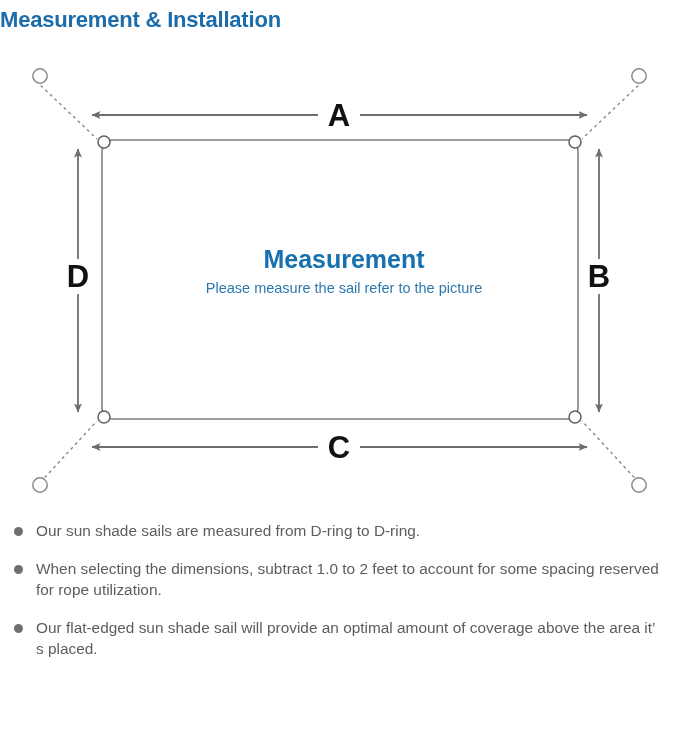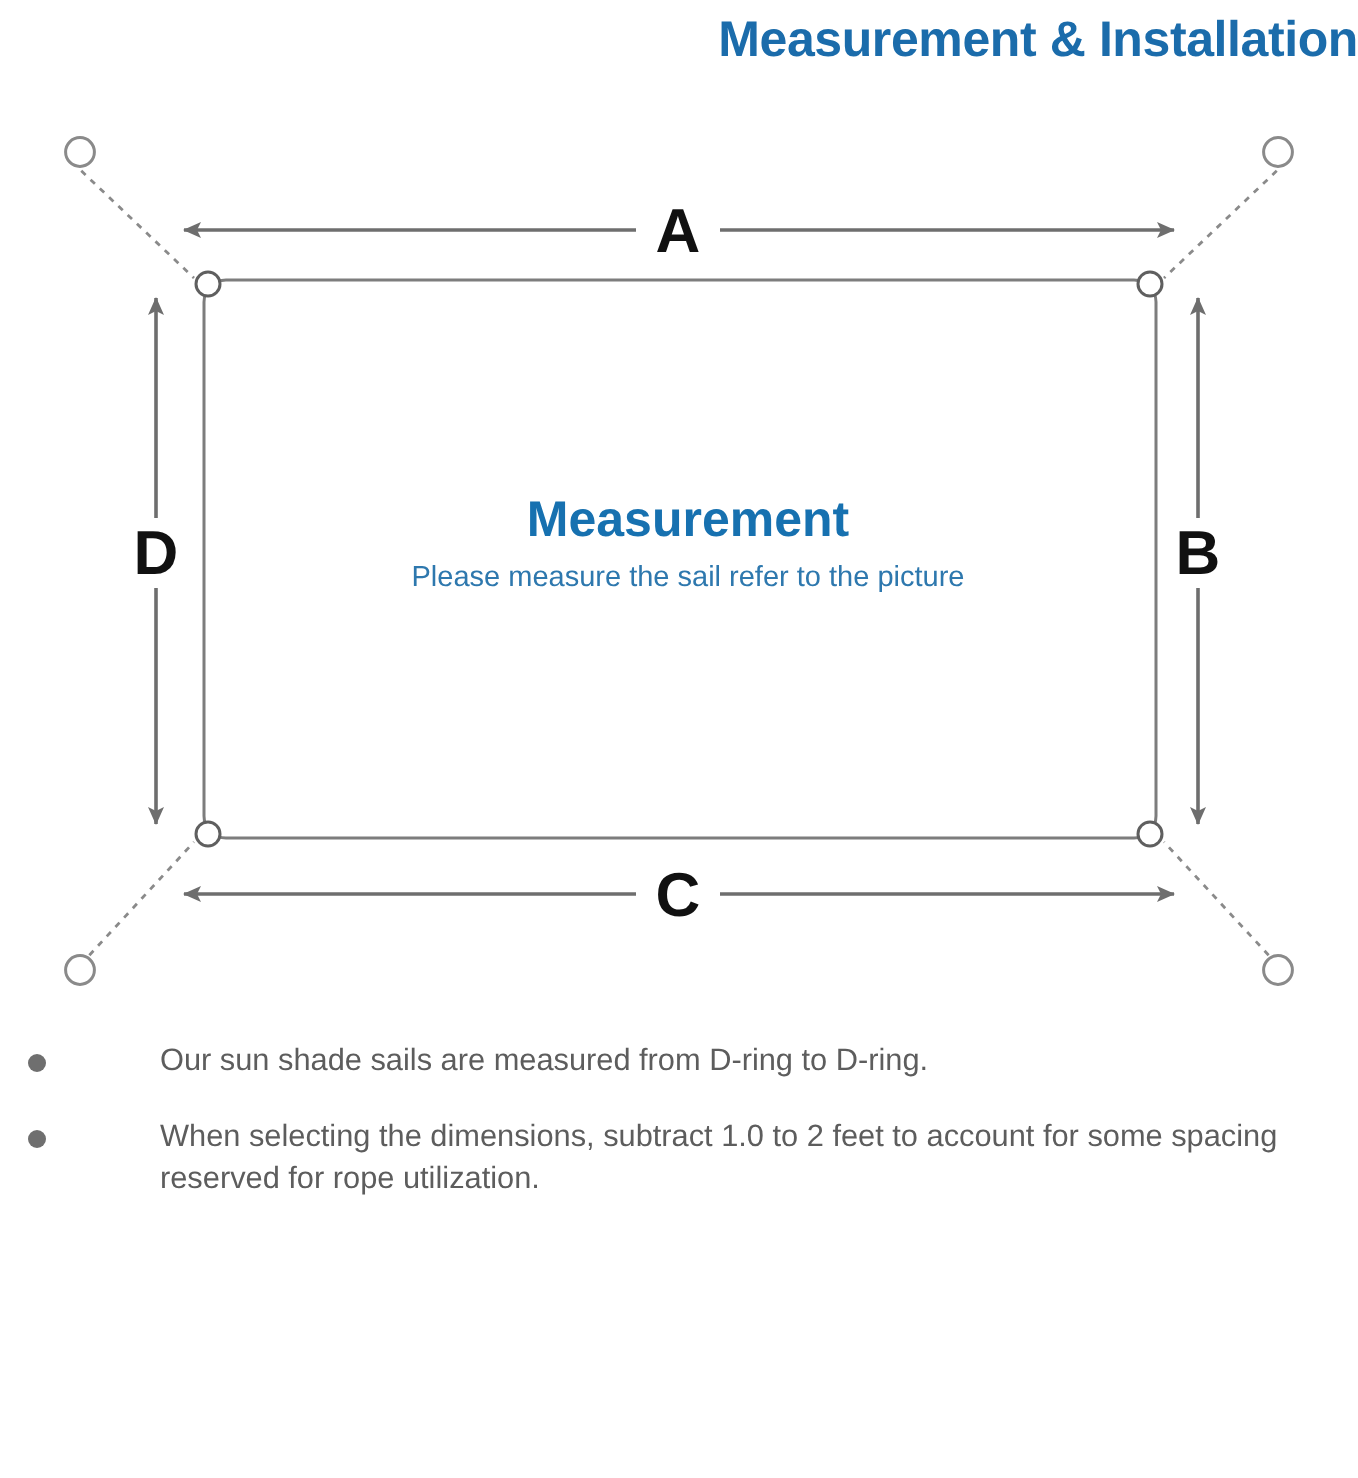--- a/index.html
+++ b/index.html
@@ -13,22 +13,22 @@
     font-family: "Liberation Sans", sans-serif;
     color: #5a5a5a;
     overflow: hidden;
     position: relative;
   }
   #page-title {
     position: absolute;
     top: 0px;
     left: 0;
     width: 679px;
-    text-align: right;
-    font-size: 25px;
+    text-align: left;
+    font-size: 22px;
     font-weight: bold;
     color: #1b6cab;
     letter-spacing: -0.2px;
     line-height: 40px;
   }
   #diagram-wrap {
     position: absolute;
     top: 44px;
     left: 0;
     width: 679px;
@@ -59,21 +59,20 @@
     top: 520px;
     left: 0;
     width: 679px;
     padding: 0;
   }
   .note-row {
     display: flex;
     align-items: flex-start;
     margin: 0 0 17px 0;
     padding: 0 14px 0 10px;
-    gap: 44px;
   }
   .note-bullet {
     flex: 0 0 auto;
     width: 9px;
     height: 9px;
     border-radius: 50%;
     background: #6f6f6f;
     margin: 7px 13px 0 4px;
   }
   .note-text {
@@ -158,14 +157,18 @@
     <span class="note-text">Our sun shade sails are measured from D-ring to D-ring.</span>
   </div>
 
 
   <div class="note-row">
     <span class="note-bullet"></span>
     <span class="note-text">When selecting the dimensions, subtract 1.0 to 2 feet to account for some spacing reserved for rope utilization.</span>
   </div>
 
 
+  <div class="note-row">
+    <span class="note-bullet"></span>
+    <span class="note-text">Our flat-edged sun shade sail will provide an optimal amount of coverage above the area it’ s placed.</span>
+  </div>
 
 </div>
 
 </body></html>

